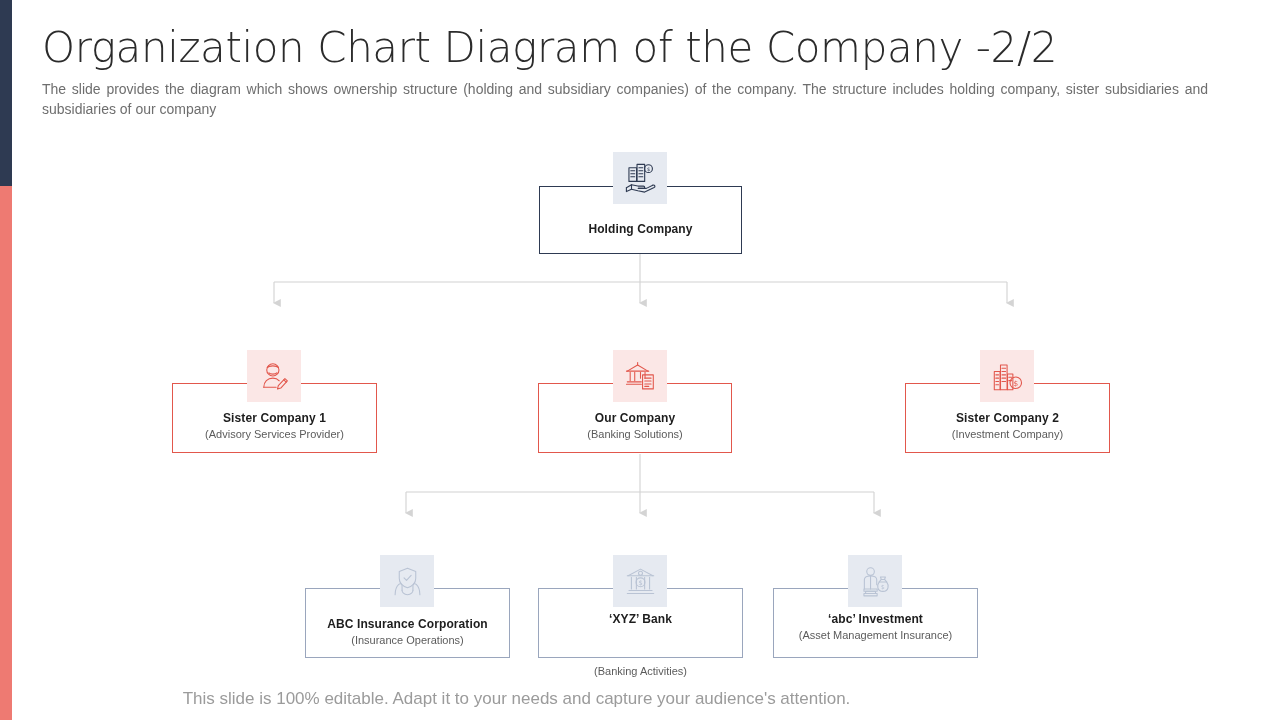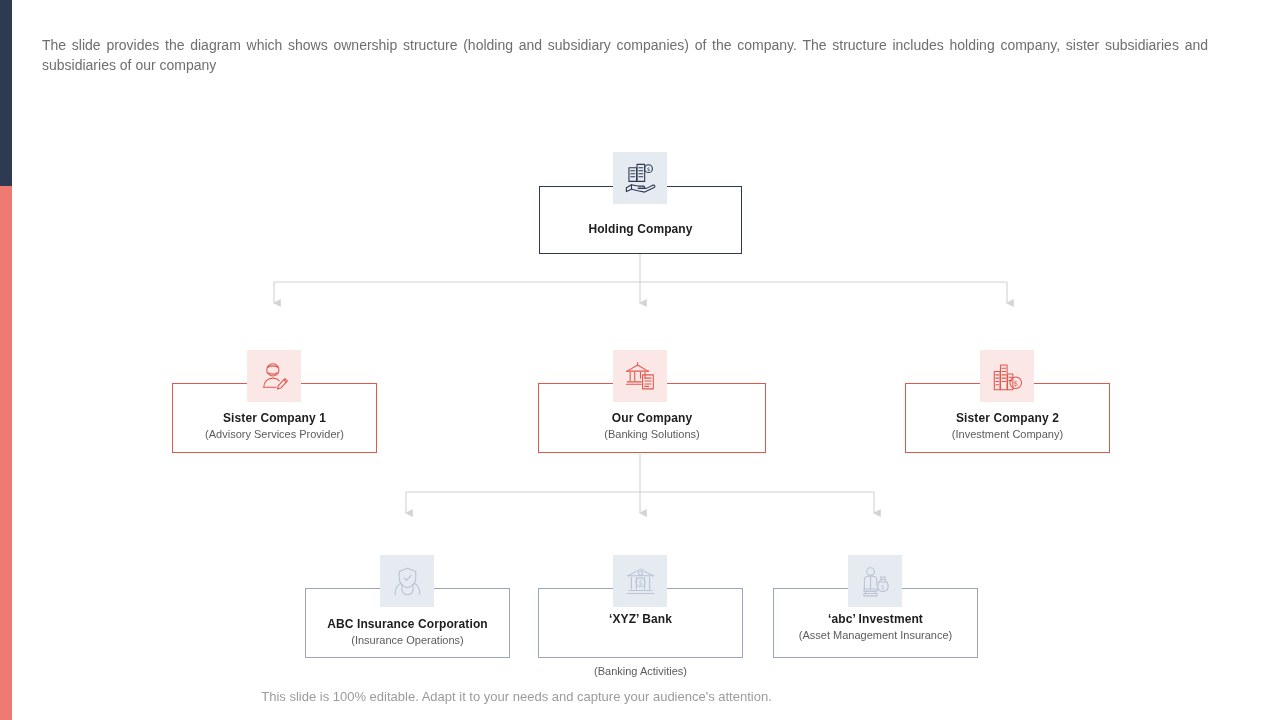--- a/index.html
+++ b/index.html
@@ -49,32 +49,33 @@
   
   .tile{position:absolute;box-sizing:border-box;display:flex;
         align-items:center;justify-content:center;}
   .tile.blue{background:#e6eaf1;}
   .tile.pink{background:#fbe7e6;}
   .tile svg{display:block;}
 
   
   .footer{
     position:absolute;left:0;top:689px;width:1033px;text-align:center;
-    font-size:13px;color:#9b9b9b;
+    font-size:17px;color:#9b9b9b;
   }
 </style>
 </head>
 <body>
 
 <div class="slide">
 
   <div class="accent-navy"></div>
   <div class="accent-coral"></div>
 
   <div class="header">
+    <div class="title">Organization Chart Diagram of the Company -2/2</div>
     <div class="subtitle">The slide provides the diagram which shows ownership structure (holding and subsidiary companies) of the company. The structure includes holding company, sister subsidiaries and subsidiaries of our company</div>
   </div>
 
   <div class="canvas">
 
     <svg class="connectors" viewBox="0 0 1280 720" xmlns="http://www.w3.org/2000/svg">
       <defs>
         <marker id="ah" markerWidth="9" markerHeight="9" refX="4.5" refY="7.4" orient="auto" markerUnits="userSpaceOnUse">
           <path d="M0.6,0.6 L8.4,0.6 L4.5,8.4 Z" fill="#d4d4d4"></path>
         </marker>
@@ -127,21 +128,21 @@
         <circle cx="18" cy="12" r="7.4"></circle>
         <path d="M11.2,9.2 C13.5,6.4 22.5,6.4 24.8,9.2"></path>
         <path d="M13.2,15.6 C14.6,17.6 21.4,17.6 22.8,15.6"></path>
         <path d="M7,33 C7,26.2 11.6,22 18,22 C21.2,22 23.9,23.2 25.8,25.2"></path>
         <path d="M7,33 L22,33"></path>
         <path d="M24.6,31.2 L32.6,22.6 L35.6,25.4 L27.6,34 L23.6,35.2 Z"></path>
         <line x1="31.2" y1="24.1" x2="34.2" y2="26.9"></line>
       </svg>
     </div>
 
-    <div class="node red" style="left:538px;top:383px;width:228px;height:70px;">
+    <div class="node red" style="left:538px;top:383px;width:194px;height:70px;">
       <div class="label" style="top:27px;">Our Company</div>
       <div class="sublabel" style="top:44px;">(Banking Solutions)</div>
     </div>
     <div class="tile pink" style="left:613px;top:350px;width:54px;height:52px;">
       <svg width="33" height="33" viewBox="0 0 40 40" fill="none" stroke="#e2574c" stroke-width="1.3" stroke-linecap="round" stroke-linejoin="round">
         <path d="M4,13.5 L16.5,6 L29,13.5"></path>
         <line x1="3" y1="13.5" x2="30" y2="13.5"></line>
         <line x1="16.5" y1="3" x2="16.5" y2="6"></line>
         <line x1="7.5" y1="15" x2="7.5" y2="25"></line>
         <line x1="13" y1="15" x2="13" y2="25"></line>

